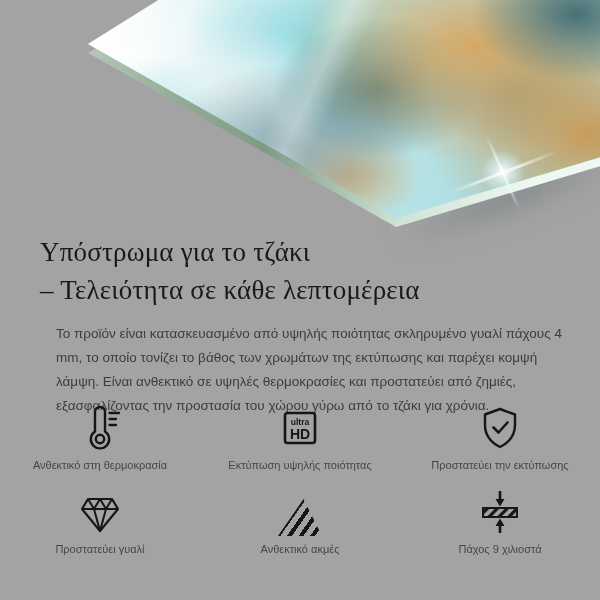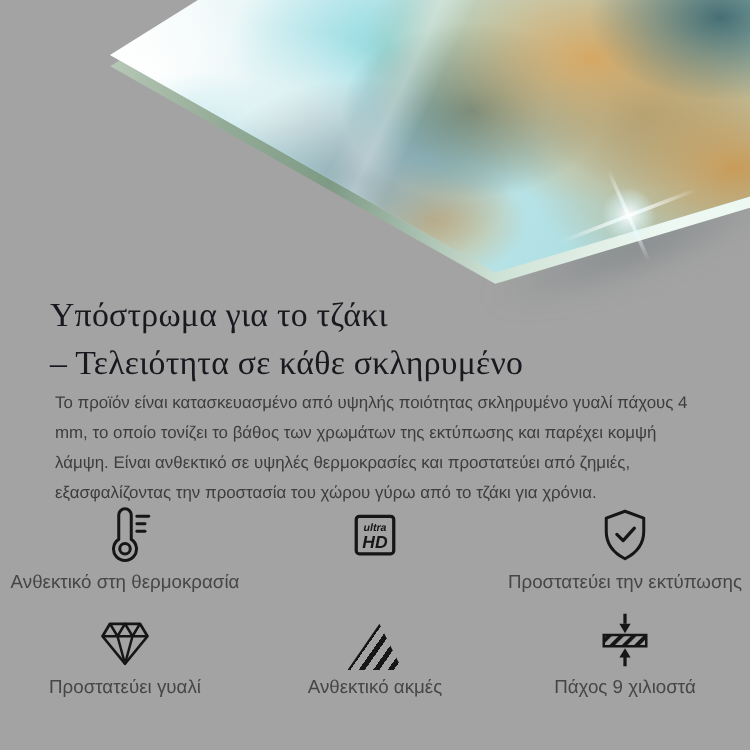--- a/index.html
+++ b/index.html
@@ -78,32 +78,32 @@
 
   
   .title {
     position:absolute; left:40px; top:233px; margin:0;
     font-family:"Liberation Serif", serif; font-weight:400;
     font-size:27px; line-height:38px; color:#18181e; letter-spacing:0.2px;
   }
   .title span { display:block; }
 
   .desc {
-    position:absolute; left:40px; top:306px; width:524px; margin:4px;
+    position:absolute; left:40px; top:306px; width:524px; margin:16px;
     font-size:13.5px; line-height:24px; color:#3d3d3f;
   }
 
   
   .features {
     position:absolute; left:0; top:402px; width:600px;
     display:grid; grid-template-columns:1fr 1fr 1fr; row-gap:14px;
   }
   .feature { display:flex; flex-direction:column; align-items:center; }
-  .icon-box { height:50px; display:flex; align-items:flex-end; justify-content:flex-end;font-style:italic; }
-  .feature-label { margin-top:7px; font-size:15px; line-height:13px; color:#464646; }
+  .icon-box { height:50px; display:flex; align-items:flex-end; justify-content:flex-end; }
+  .feature-label { margin-top:7px; font-size:11px; line-height:13px; color:#464646; }
 
   .icon-svg { display:block; }
   .edges-shape {
     width:44px; height:37px;
     background:repeating-linear-gradient(125deg, #161616 0 4px, rgba(0,0,0,0) 4px 9.5px);
     clip-path:polygon(0% 100%, 100% 100%, 58% 0%);
   }
 </style>
 </head>
 <body>
@@ -118,21 +118,21 @@
     <div class="glass-sheen"></div>
     <div class="sparkle">
       <i class="ray r1"></i>
         <i class="ray r2"></i>
         <i class="glow"></i>
     </div>
   </div>
 
   <h1 class="title">
     <span>Υπόστρωμα για το τζάκι</span>
-    <span>– Τελειότητα σε κάθε σκληρυμένο</span>
+    <span>– Τελειότητα σε κάθε λεπτομέρεια</span>
   </h1>
 
   <p class="desc">Το προϊόν είναι κατασκευασμένο από υψηλής ποιότητας σκληρυμένο γυαλί πάχους 4 mm, το οποίο τονίζει το βάθος των χρωμάτων της εκτύπωσης και παρέχει κομψή λάμψη. Είναι ανθεκτικό σε υψηλές θερμοκρασίες και προστατεύει από ζημιές, εξασφαλίζοντας την προστασία του χώρου γύρω από το τζάκι για χρόνια.</p>
 
   <div class="features">
 
     <div class="feature">
       <div class="icon-box">
         <svg class="icon-svg" width="48" height="48" viewBox="0 0 48 48">
           <path d="M19 27.5 V8 a5 5 0 0 1 10 0 V27.5 a9.2 9.2 0 1 1 -10 0 Z" fill="none" stroke="#161616" stroke-width="2.4" stroke-linejoin="round"></path>
@@ -146,20 +146,21 @@
     </div>
 
     <div class="feature">
       <div class="icon-box">
         <svg class="icon-svg" width="48" height="48" viewBox="0 0 48 48">
           <rect x="9" y="9" width="30" height="30" rx="2.5" fill="none" stroke="#161616" stroke-width="2.6"></rect>
           <text x="24" y="21" text-anchor="middle" font-family="Liberation Sans, sans-serif" font-size="8.5" font-weight="bold" fill="#161616">ultra</text>
           <text x="24" y="34.5" text-anchor="middle" font-family="Liberation Sans, sans-serif" font-size="14" font-weight="bold" fill="#161616">HD</text>
         </svg>
       </div>
+      <div class="feature-label">Εκτύπωση υψηλής ποιότητας</div>
     </div>
 
     <div class="feature">
       <div class="icon-box">
         <svg class="icon-svg" width="48" height="48" viewBox="0 0 48 48">
           <path d="M24 5 L39 10.5 V21 C39 31.5 33 38.5 24 43 C15 38.5 9 31.5 9 21 V10.5 Z" fill="none" stroke="#161616" stroke-width="2.4" stroke-linejoin="round"></path>
           <path d="M17.5 23.5 L22.5 28.5 L31.5 18.5" fill="none" stroke="#161616" stroke-width="2.6" stroke-linecap="round" stroke-linejoin="round"></path>
         </svg>
       </div>
       <div class="feature-label">Προστατεύει την εκτύπωσης</div>

